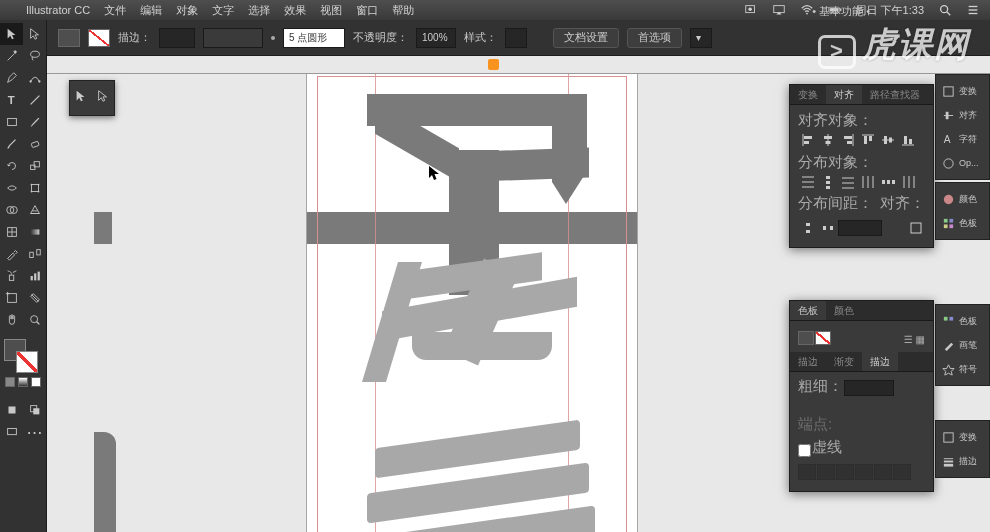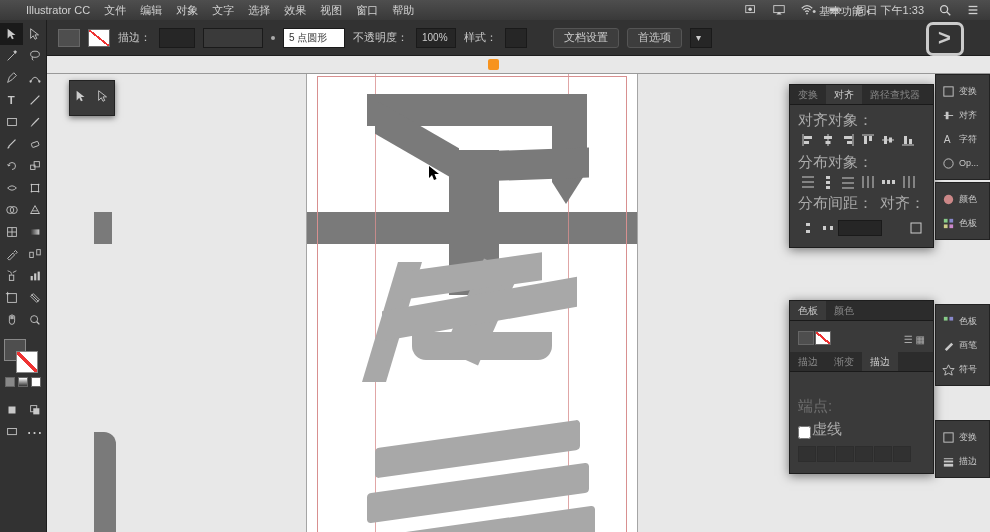--- a/index.html
+++ b/index.html
@@ -608,20 +608,24 @@
       <div style="flex:1"></div>
       <span style="color:#aaa;">☰ ▦</span>
     </div>
   </div>
   <div class="panel-tabs">
     <div class="ptab">描边</div>
     <div class="ptab">渐变</div>
     <div class="ptab active">描边</div>
   </div>
   <div class="panel-body">
+    <div class="panel-row">
+      <span class="plabel">粗细：</span>
+      <div class="pfield" style="width:50px;"></div>
+    </div>
     <div class="panel-row" style="opacity:.45;margin-top:20px;">
       <span class="plabel">端点:</span>
       <div class="align-btn"></div>
       <div class="align-btn"></div>
       <div class="align-btn"></div>
     </div>
     <div class="panel-row">
       <input type="checkbox" style="accent-color: rgb(85, 85, 85);">
       <span class="plabel">虚线</span>
       <div style="flex:1"></div>
@@ -719,14 +723,14 @@
           <line x1="2" y1="4" x2="12" y2="4" stroke="currentColor"></line>
           <line x1="2" y1="7" x2="12" y2="7" stroke="currentColor" stroke-width="2"></line>
           <line x1="2" y1="11" x2="12" y2="11" stroke="currentColor" stroke-width="3"></line>
         </svg>
         <span>描边</span>
       </div>
   </div>
 </div>
 
 <div class="watermark">
-  <span class="wm-logo"></span>
+  <span class="wm-logo"></span><span class="wm-text">虎课网</span>
 </div>
 
 </body></html>

